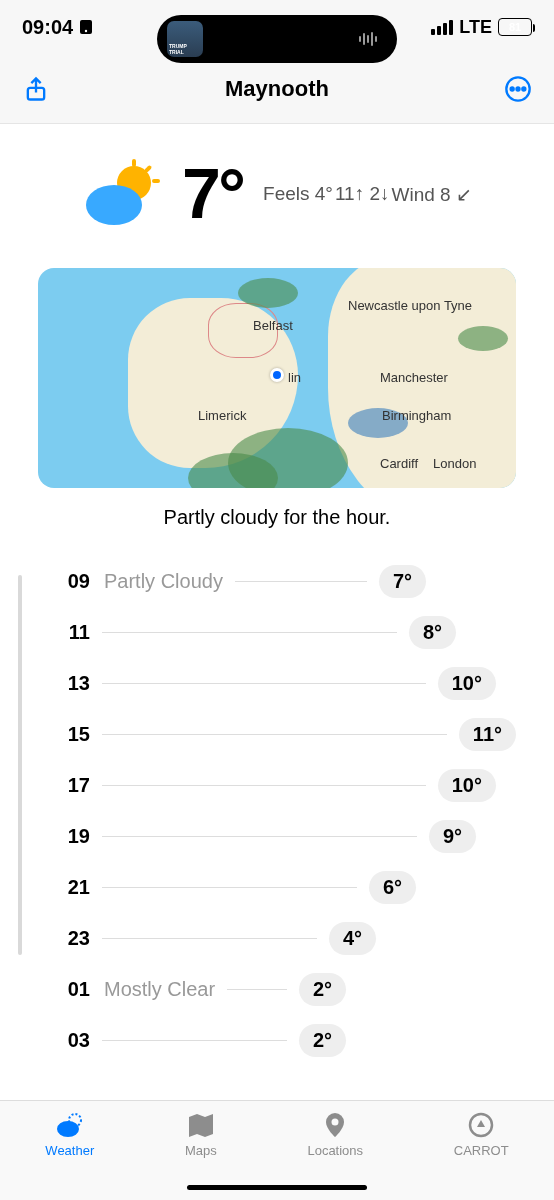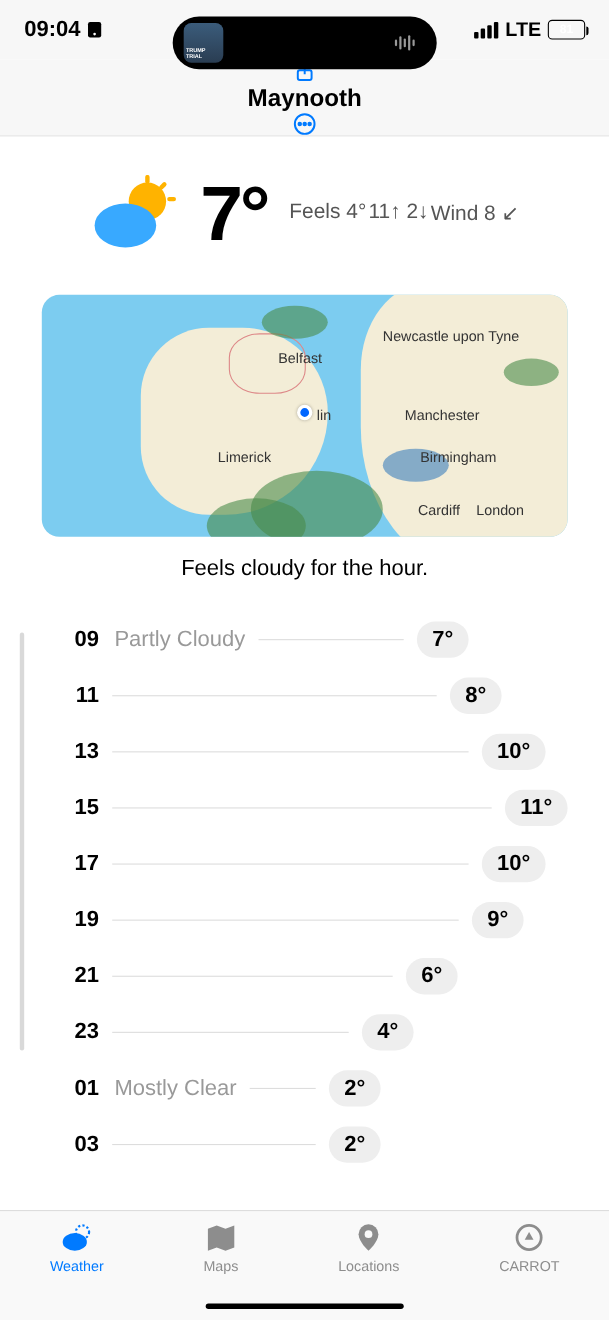--- a/index.html
+++ b/index.html
@@ -74,21 +74,20 @@
 
   
   .navheader {
     height: 70px;
     background: #f7f7f7;
     border-bottom: 1px solid #e5e5e5;
     display: flex;
     align-items: center;
     justify-content: space-between;
     padding: 0 22px;
-    flex-direction: column;
   }
   .navtitle { font-size: 22px; font-weight: 700; }
   .shareicon, .moreicon { width: 28px; height: 28px; }
 
   
   .current {
     display: flex;
     align-items: center;
     justify-content: center;
     gap: 20px;
@@ -232,31 +231,31 @@
 
     <div class="rain" style="left:190px; top:160px; width:120px; height:70px;"></div>
     <div class="rain" style="left:150px; top:185px; width:90px; height:50px;"></div>
     <div class="rain" style="left:200px; top:10px; width:60px; height:30px;"></div>
     <div class="rain" style="left:310px; top:140px; width:60px; height:30px; background:#3c7fbc;"></div>
     <div class="rain" style="left:420px; top:58px; width:50px; height:25px;"></div>
 
     <span class="map-label" style="left:310px; top:30px;">Newcastle upon Tyne</span>
     <span class="map-label" style="left:215px; top:50px;">Belfast</span>
     <span class="map-label" style="left:250px; top:102px;">lin</span>
-    <span class="map-label" style="left:330px; top:102px;">Manchester</span>
+    <span class="map-label" style="left:342px; top:102px;">Manchester</span>
     <span class="map-label" style="left:160px; top:140px;">Limerick</span>
     <span class="map-label" style="left:344px; top:140px;">Birmingham</span>
     <span class="map-label" style="left:342px; top:188px;">Cardiff</span>
     <span class="map-label" style="left:395px; top:188px;">London</span>
 
     <div class="map-dot" style="left:232px; top:100px;"></div>
   </div>
 </div>
 
-<div class="forecast-text">Feels cloudy for the hour.</div>
+<div class="forecast-text">Partly cloudy for the hour.</div>
 
 <div class="hourlywrap">
   <div class="scrollbar"></div>
   <div class="hourly" id="hourly-list">
       <div class="hrow">
         <span class="hhour">09</span>
         <span class="hcond">Partly Cloudy</span>
         <div class="hline"></div>
         <span class="htemp-pill" style="margin-right: 100px;">7°</span>
       </div>

